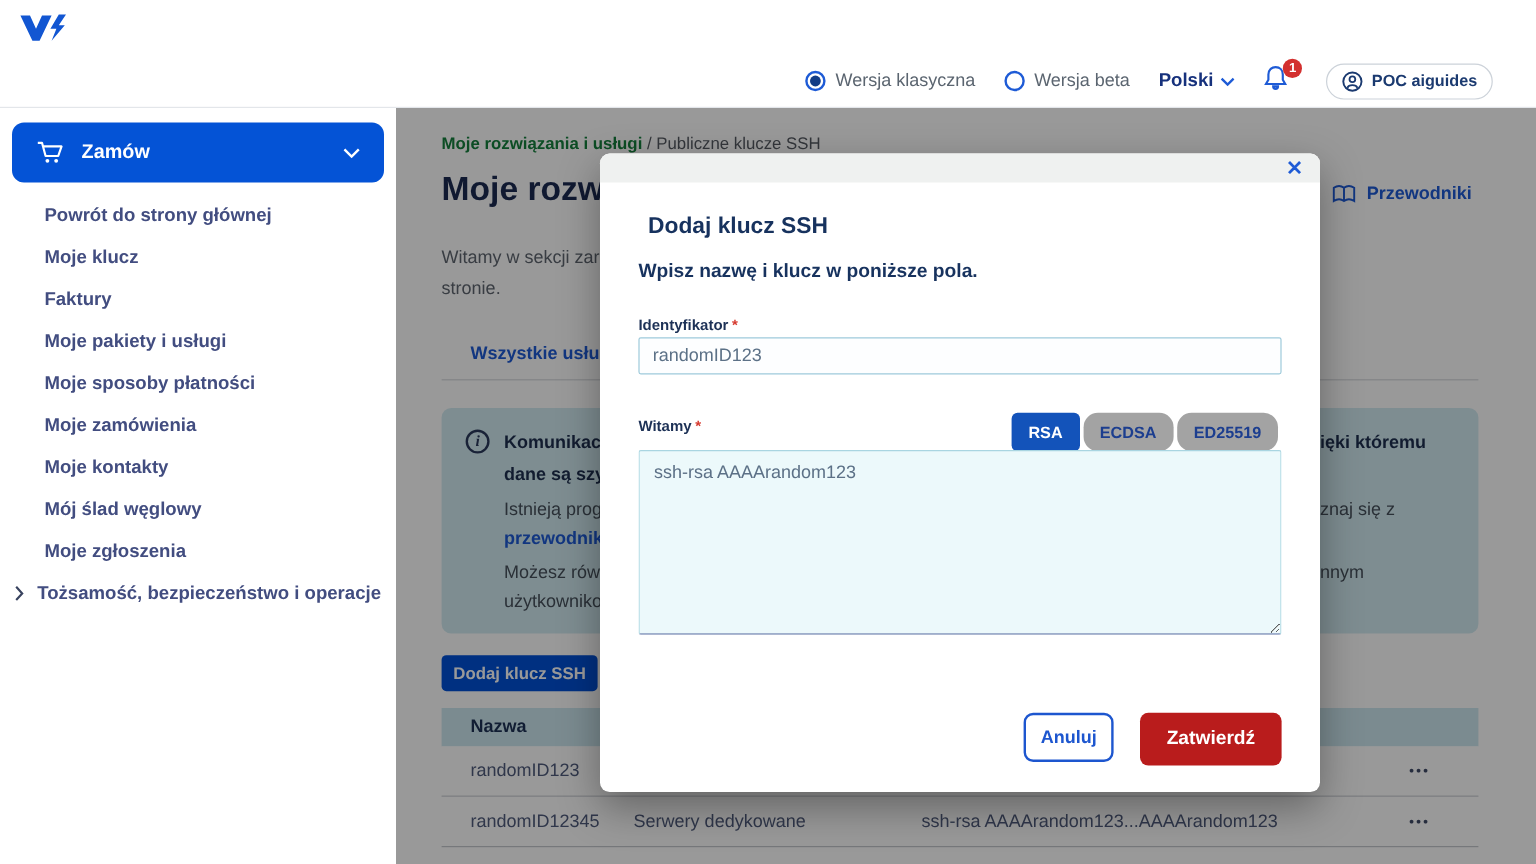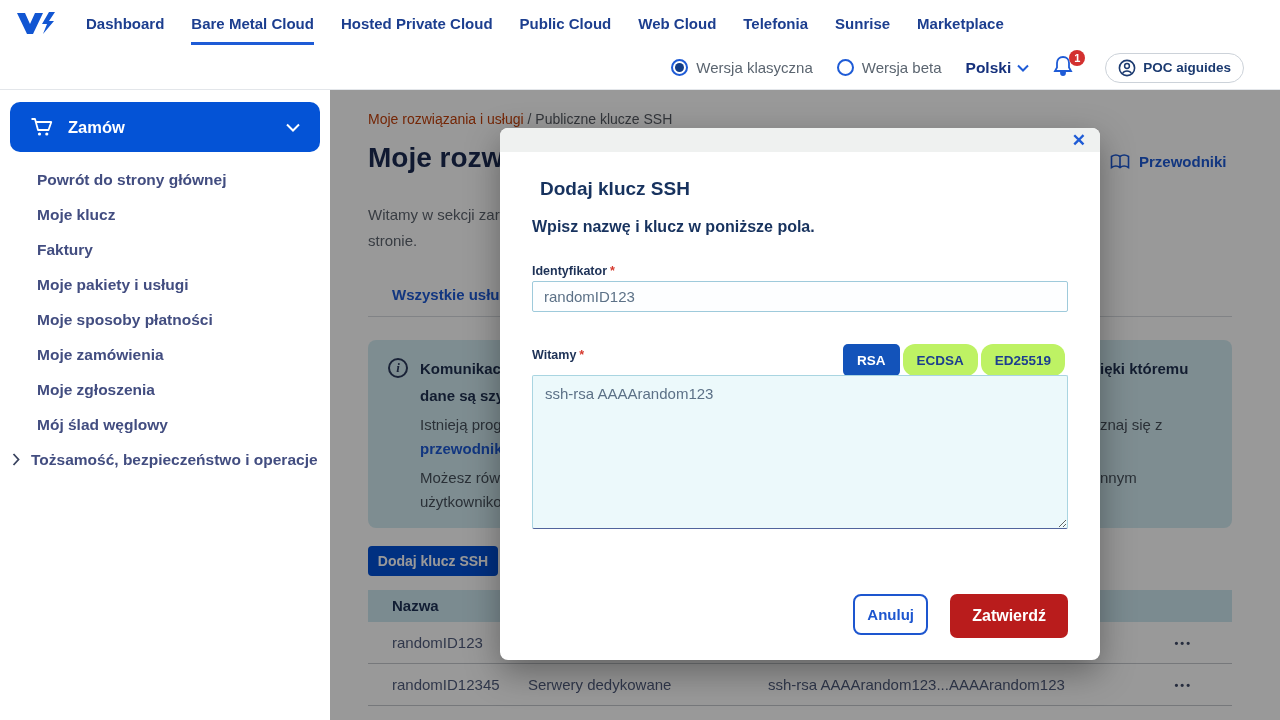--- a/index.html
+++ b/index.html
@@ -49,21 +49,21 @@
   .side-item { height:35px; line-height:35px; padding-left:37px; font-size:15.5px;
     font-weight:bold; color:#424d80; cursor:pointer; white-space:nowrap; }
   .side-item.expandable { display:flex; align-items:center; gap:11px; padding-left:12px; }
 
   
   .content { position:absolute; left:330px; top:90px; width:950px; height:630px; background:#fff; }
   .dim { position:absolute; left:330px; top:90px; width:950px; height:630px;
     background:rgba(0,0,0,0.40); z-index:5; }
 
   .breadcrumb { position:absolute; left:38px; top:21px; font-size:14px; }
-  .breadcrumb .bc-link { color:#c2410c; font-weight:normal; cursor:pointer; }
+  .breadcrumb .bc-link { color:#15803d; font-weight:bold; cursor:pointer; }
   .breadcrumb .bc-sep, .breadcrumb .bc-current { color:#565b63; }
   .page-heading { position:absolute; left:38px; top:52px; font-size:28px;
     font-weight:bold; color:#1b2b52; white-space:nowrap; }
   .guides-link { position:absolute; left:780px; top:63px; display:flex;
     align-items:center; gap:9px; color:#1e5bd6; font-weight:bold; font-size:15px; cursor:pointer;justify-content:center; }
   .intro { position:absolute; left:38px; top:112px; font-size:15px; color:#5f6670; line-height:26px; }
   .tab-all { position:absolute; left:62px; top:196px; font-size:15px;
     font-weight:bold; color:#1e5bd6; cursor:pointer; }
   .tab-divider { position:absolute; left:38px; top:226px; width:864px; height:1px; background:#d8dbdf; }
 
@@ -106,21 +106,21 @@
   .field-label { position:absolute; left:32px; font-size:12.5px; font-weight:bold; color:#1d3156; }
   .req { color:#d63a2f; margin-left:3px; }
   .id-input { position:absolute; left:32px; top:153px; width:536px; height:31px;
     border:1px solid #9ecadb; border-radius:2px; background:#fdfeff; padding:0 11px;
     font-family:inherit; font-size:15px; color:#5c7187; }
   .seg-control { position:absolute; left:343px; top:216px; height:27px;
     display:flex; gap:3px; }
   .seg { padding:16px 14px; display:flex; align-items:center; justify-content:center;
     font-size:13.5px; font-weight:bold; cursor:pointer; }
   .seg.selected { background:#1353ba; color:#fff; border-radius:5px; }
-  .seg.unselected { background:#bef264; color:#1c3e8f; border-radius:12px; }
+  .seg.unselected { background:#a3a3a3; color:#1c3e8f; border-radius:12px; }
   .key-input { position:absolute; left:32px; top:247px; width:536px; height:154px;
     background:#ecf9fb; border:1px solid #a9d5e1; border-bottom:1px solid #51649c;
     border-radius:2px; padding:9px 12px; font-family:inherit; font-size:15px;
     color:#5c7187; resize:vertical; }
   .btn-cancel { position:absolute; right:172px; bottom:25px; background:#fff;
     border:2px solid #1d56cf; color:#1d56cf; border-radius:8px; font-weight:bold;
     font-size:15px; padding:10px 12px; font-family:inherit; cursor:pointer; }
   .btn-submit { position:absolute; right:32px; bottom:22px; background:#b91c1c;
     border:none; color:#fff; border-radius:7px; font-weight:bold; font-size:16px;
     padding:13px 22px; font-family:inherit; cursor:pointer; }
@@ -128,30 +128,20 @@
 </head>
 <body>
 
 <div class="header-top">
   <div class="logo">
     <svg width="44" height="30" viewBox="0 0 44 30">
       <path d="M3 5 h8 l5 11 5-11 h8 l-10 21 h-6 Z" fill="#1256d2"></path>
       <path d="M35 4 l-7 12 h5 l-4 10 11-13 h-5 l6-9 Z" fill="#1256d2"></path>
     </svg>
   </div>
-  <div class="topnav">
-    <div class="topnav-item">Dashboard</div>
-    <div class="topnav-item active">Bare Metal Cloud</div>
-    <div class="topnav-item">Hosted Private Cloud</div>
-    <div class="topnav-item">Public Cloud</div>
-    <div class="topnav-item">Web Cloud</div>
-    <div class="topnav-item">Telefonia</div>
-    <div class="topnav-item">Sunrise</div>
-    <div class="topnav-item">Marketplace</div>
-  </div>
 </div>
 
 <div class="header-bar2">
   <div class="radio-group">
     <span class="radio-outer">
         <span class="radio-dot"></span>
       </span>
     <span class="radio-label">Wersja klasyczna</span>
   </div>
   <div class="radio-group">
@@ -192,22 +182,23 @@
         <polyline points="1,1.5 7,7.5 13,1.5" fill="none" stroke="#fff" stroke-width="2"></polyline>
       </svg>
   </div>
   <div class="side-items">
     <div class="side-item">Powrót do strony głównej</div>
     <div class="side-item">Moje klucz</div>
     <div class="side-item">Faktury</div>
     <div class="side-item">Moje pakiety i usługi</div>
     <div class="side-item">Moje sposoby płatności</div>
     <div class="side-item">Moje zamówienia</div>
+    <div class="side-item">Moje kontakty</div>
+    <div class="side-item">Mój ślad węglowy</div>
     <div class="side-item">Moje zgłoszenia</div>
-    <div class="side-item">Mój ślad węglowy</div>
     <div class="side-item expandable">
       <svg width="8" height="13" viewBox="0 0 8 13">
           <polyline points="1.5,1 6.5,6.5 1.5,12" fill="none" stroke="#39435f" stroke-width="1.8"></polyline>
         </svg>
       <span>Tożsamość, bezpieczeństwo i operacje</span>
     </div>
   </div>
 </div>
 
 <div class="content">

